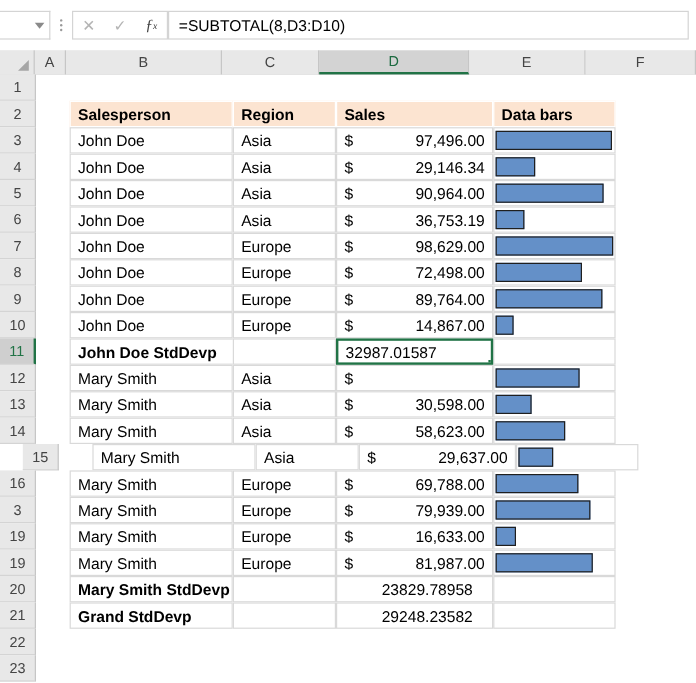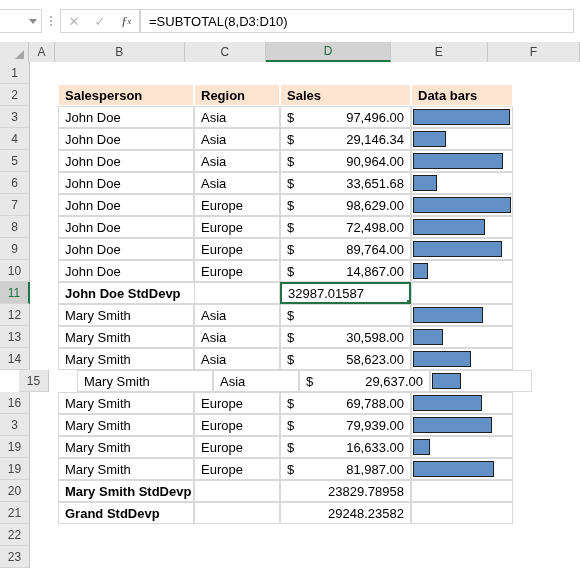--- a/index.html
+++ b/index.html
@@ -128,21 +128,21 @@
     background: #fce4d1;
     font-weight: bold;
     border: 1px solid #ffffff;
   }
   .cell .pad-l { padding-left: 6px; }
 
   .money { display: flex; align-items: center; width: 100%; padding: 0 6px; }
   .money .sym { flex: 0 0 auto; }
   .money .num { flex: 1; text-align: right; }
 
-  .plain-num { width: 100%; text-align: right; padding-right: 6px; }
+  .plain-num { width: 100%; text-align: right; padding-right: 16px; }
   .bold { font-weight: bold; }
 
   
   .cell.selected {
     border: 2px solid #217346;
     background: #ffffff;
     z-index: 5;
   }
   .sel-handle {
     position: absolute; right: -3px; bottom: -3px;
@@ -277,21 +277,21 @@
         <div class="cells">
           <div class="cell bordered" style="left: 28px; width: 136px;">
             <span class="pad-l">John Doe</span>
           </div>
           <div class="cell bordered" style="left: 164px; width: 86px;">
             <span class="pad-l">Asia</span>
           </div>
           <div class="cell bordered" style="left: 250px; width: 131px;">
             <div class="money">
               <span class="sym">$</span>
-              <span class="num">33,651.68</span>
+              <span class="num">36,753.19</span>
             </div>
           </div>
           <div class="databar-cell" style="left: 381px; width: 102px;">
             <div class="databar" style="width: 24px;"></div>
           </div>
         </div>
       </div>
       <div class="row" style="top: 132px; height: 22px;">
         <div class="row-head">7</div>
         <div class="cells">

